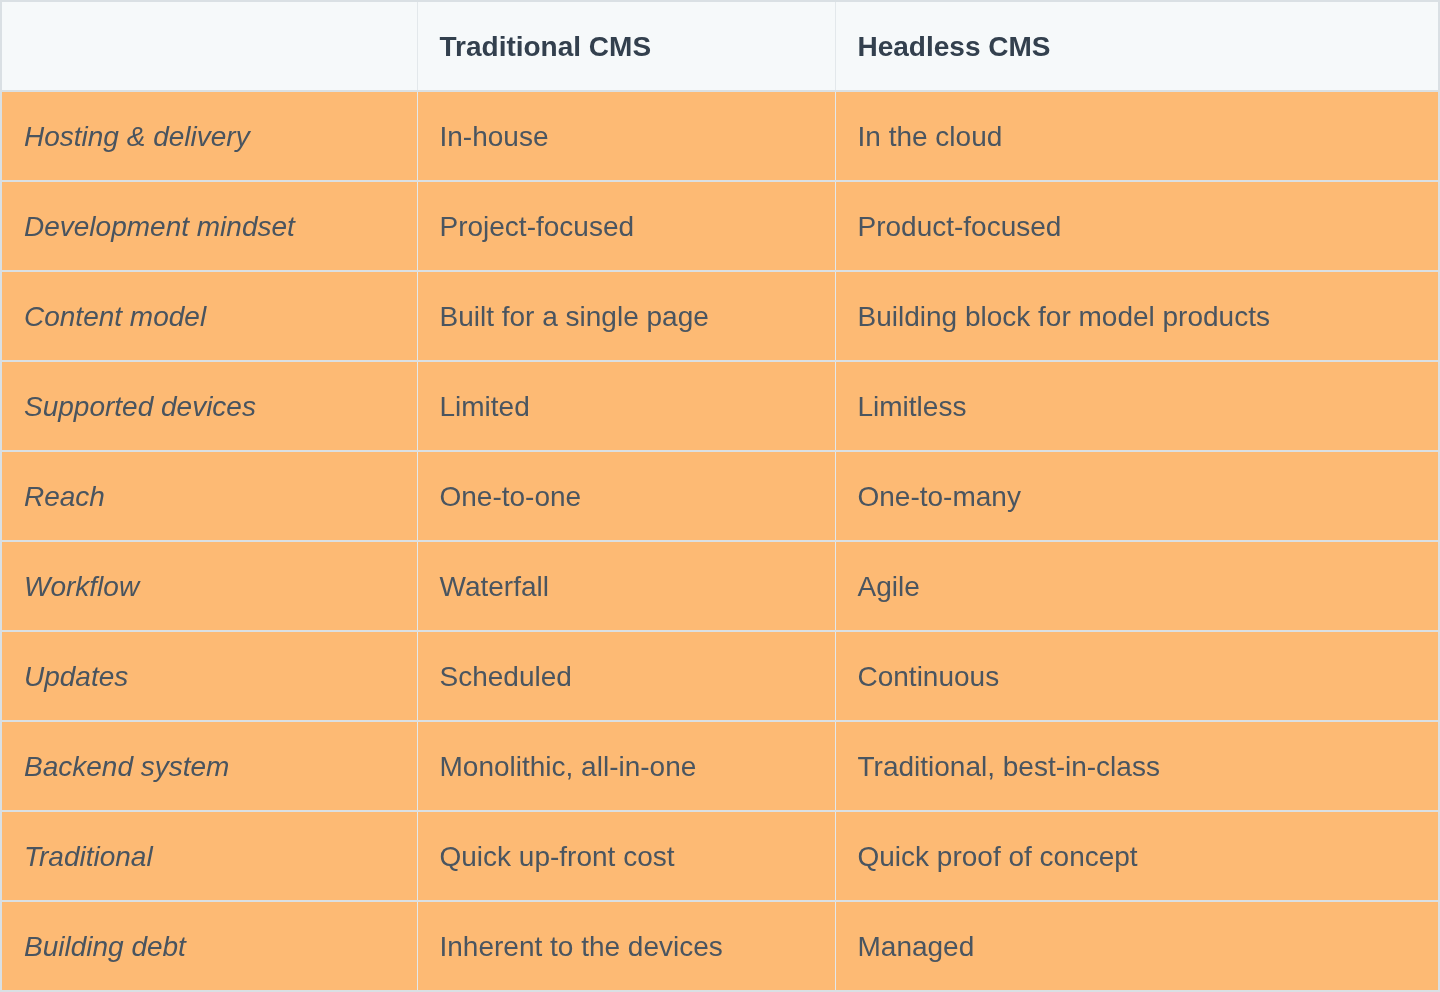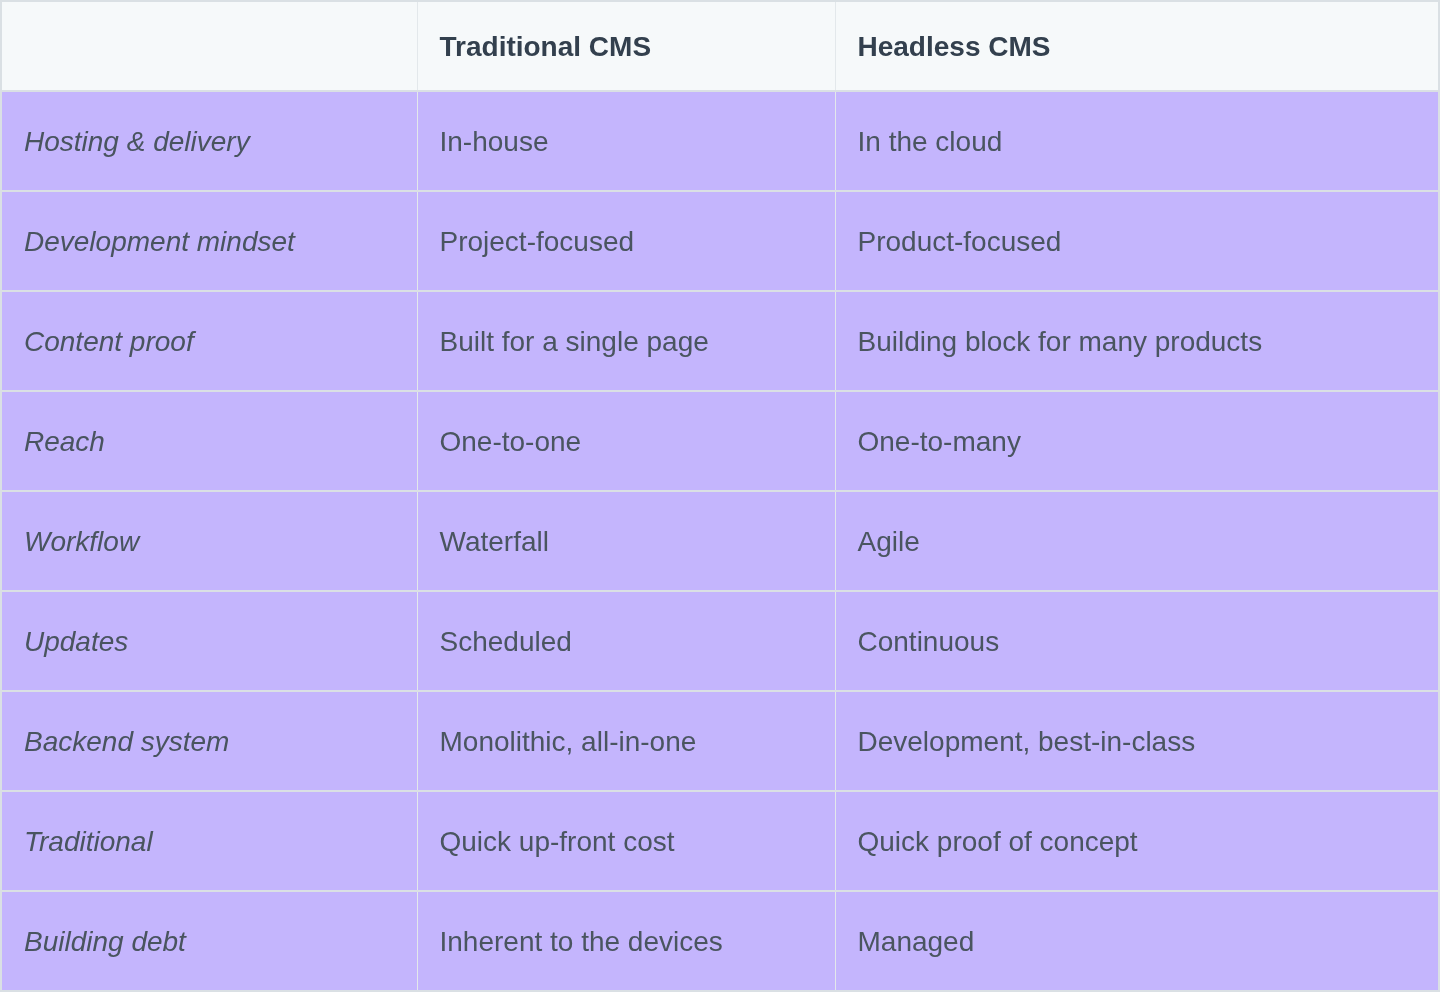--- a/index.html
+++ b/index.html
@@ -30,21 +30,21 @@
     padding: 0 20px 0 22px;
     vertical-align: middle;
     text-align: left;
     font-size: 28px;
     line-height: 1.25;
     border-top: 2px solid #dae0e4;
     border-bottom: 2px solid #dae0e4;
     border-left: 1px solid #e3e8eb;
     border-right: 1px solid #e3e8eb;
     color: #4a5560;
-    background: #c4b5fd;
+    background: #fdba74;
   }
   thead tr { height: 90px; }
   tbody tr { height: 90px; }
 
   thead th {
     background: #f6f9fa;
     font-weight: bold;
     color: #33404e;
   }
   td.rowlabel {
@@ -74,43 +74,48 @@
         <td class="rowlabel">Hosting &amp; delivery</td>
         <td>In-house</td>
         <td>In the cloud</td>
       </tr>
       <tr>
         <td class="rowlabel">Development mindset</td>
         <td>Project-focused</td>
         <td>Product-focused</td>
       </tr>
       <tr>
-        <td class="rowlabel">Content proof</td>
+        <td class="rowlabel">Content model</td>
         <td>Built for a single page</td>
-        <td>Building block for many products</td>
+        <td>Building block for model products</td>
+      </tr>
+      <tr>
+        <td class="rowlabel">Supported devices</td>
+        <td>Limited</td>
+        <td>Limitless</td>
       </tr>
       <tr>
         <td class="rowlabel">Reach</td>
         <td>One-to-one</td>
         <td>One-to-many</td>
       </tr>
       <tr>
         <td class="rowlabel">Workflow</td>
         <td>Waterfall</td>
         <td>Agile</td>
       </tr>
       <tr>
         <td class="rowlabel">Updates</td>
         <td>Scheduled</td>
         <td>Continuous</td>
       </tr>
       <tr>
         <td class="rowlabel">Backend system</td>
         <td>Monolithic, all-in-one</td>
-        <td>Development, best-in-class</td>
+        <td>Traditional, best-in-class</td>
       </tr>
       <tr>
         <td class="rowlabel">Traditional</td>
         <td>Quick up-front cost</td>
         <td>Quick proof of concept</td>
       </tr>
       <tr>
         <td class="rowlabel">Building debt</td>
         <td>Inherent to the devices</td>
         <td>Managed</td>

